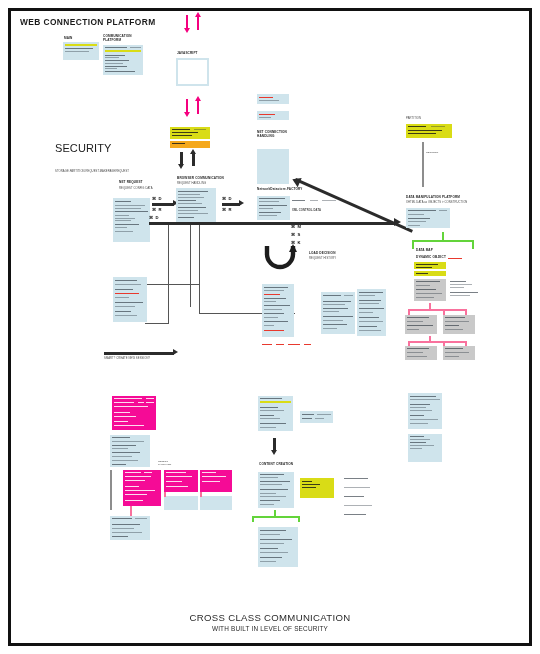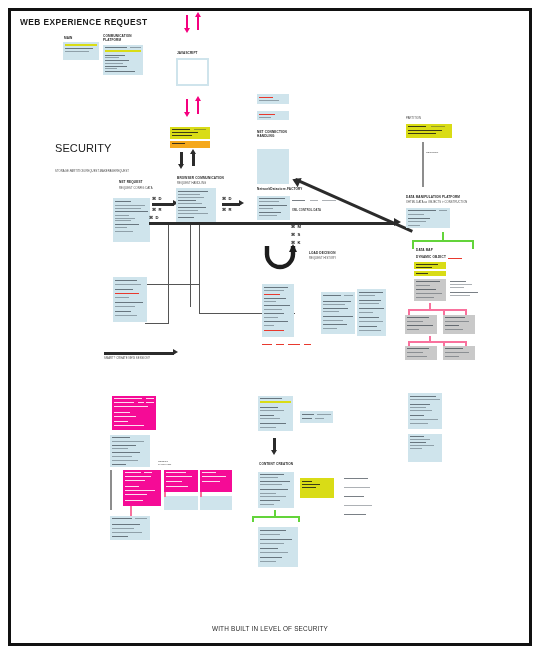--- a/index.html
+++ b/index.html
@@ -73,21 +73,21 @@
   .kd{position:absolute;font-size:4.2px;font-weight:bold;color:#111;
       letter-spacing:.6px;white-space:nowrap;}
 </style>
 </head>
 <body>
 
 <div id="page">
   <div id="frame"></div>
   <div id="canvas">
 
-    <div class="t-title" style="left:20px;top:17px;font-size:8.4px;">WEB EXPERIENCE REQUEST</div>
+    <div class="t-title" style="left:20px;top:17px;font-size:8.4px;">WEB CONNECTION PLATFORM</div>
 
     <div class="t-head" style="left:64px;top:37px;">MAIN</div>
     <div class="card c-blue" style="left:63px;top:42px;width:36px;height:18px;">
       <div class="ln hl" style="left:2px;top:2px;width:32px;"></div>
       <div class="ln" style="left:2px;top:6px;width:28px;"></div>
       <div class="ln lite" style="left:2px;top:8.5px;width:24px;"></div>
     </div>
 
     <div class="t-head" style="left:103px;top:35px;white-space:pre;">COMMUNICATION
 PLATFORM</div>
@@ -516,16 +516,17 @@
       <div class="ln lite" style="left:2px;top:30px;width:18px;"></div>
     </div>
     <div class="card c-blue" style="left:408px;top:434px;width:34px;height:28px;">
       <div class="ln" style="left:2px;top:2px;width:14px;"></div>
       <div class="ln lite" style="left:2px;top:5px;width:20px;"></div>
       <div class="ln" style="left:2px;top:8px;width:16px;"></div>
       <div class="ln lite" style="left:2px;top:11px;width:24px;"></div>
       <div class="ln lite" style="left:2px;top:14px;width:12px;"></div>
     </div>
 
+    <div class="t-foot" style="left:0;top:612px;width:540px;font-size:9.6px;letter-spacing:.3px;">CROSS CLASS COMMUNICATION</div>
     <div class="t-foot" style="left:0;top:625px;width:540px;font-size:6.4px;letter-spacing:.2px;">WITH BUILT IN LEVEL OF SECURITY</div>
 
   </div>
 </div>
 
 </body></html>

